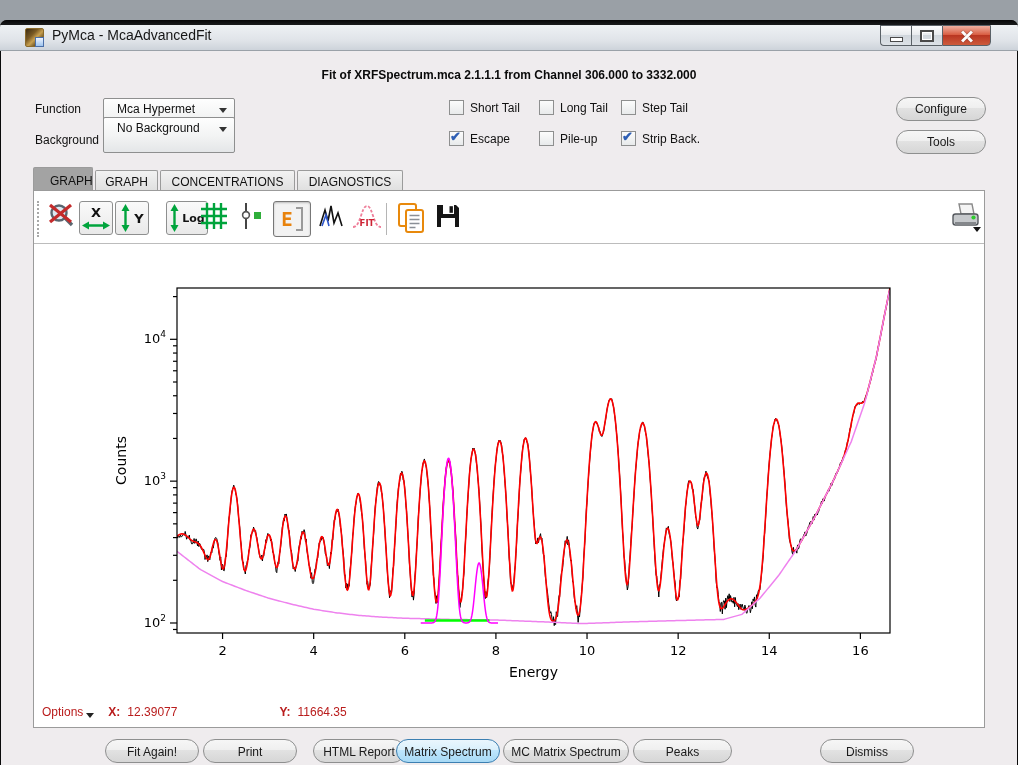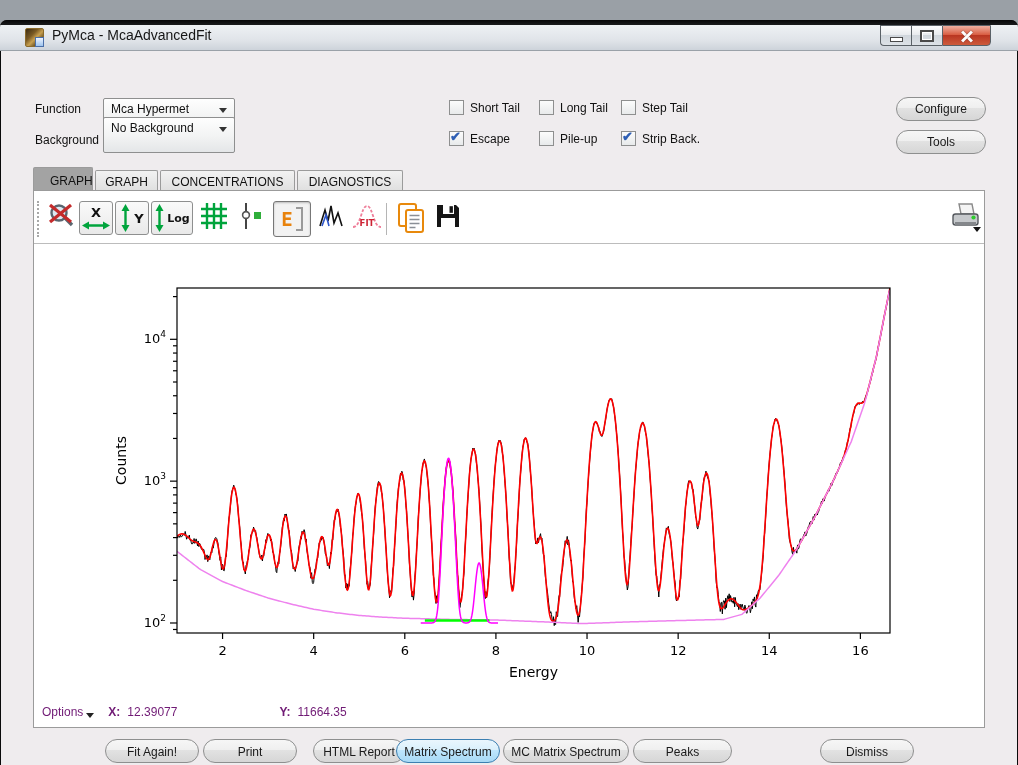--- a/index.html
+++ b/index.html
@@ -16,21 +16,21 @@
   .glyph-min{width:11px;height:3px;background:#fff;border:1px solid #4a4a4a;margin-top:7px;}
   .glyph-max{width:10px;height:8px;border:2px solid #4a4a4a;box-shadow:0 0 0 1px #fff inset;}
   .glyph-close{position:relative;width:14px;height:14px;}
   .glyph-close i{position:absolute;left:0;top:6px;width:14px;height:3px;background:#fff;box-shadow:0 0 1px #5a1208;}
   .glyph-close i:first-child{transform:rotate(45deg);}
   .glyph-close i:last-child{transform:rotate(-45deg);}
   
   .content{position:absolute;left:2px;top:30px;width:1014px;height:725px;}
   .fit-header{position:absolute;left:0;top:18px;width:100%;text-align:center;font-size:12px;font-weight:bold;color:#0a0a0a;}
   .field-label{position:absolute;font-size:12px;color:#111;}
-  .combo{position:absolute;width:132px;height:36px;background:linear-gradient(#fefefe,#f2f3f3 55%,#e4e6e8);border:1px solid #8e8f8f;border-radius:2px;font-size:12px;color:#111;line-height:20px;padding-left:7px;box-sizing:border-box;}
+  .combo{position:absolute;width:132px;height:36px;background:linear-gradient(#fefefe,#f2f3f3 55%,#e4e6e8);border:1px solid #8e8f8f;border-radius:2px;font-size:12px;color:#111;line-height:20px;padding-left:13px;box-sizing:border-box;}
   .combo .arrow{position:absolute;right:7px;top:9px;width:0;height:0;border-left:4px solid transparent;border-right:4px solid transparent;border-top:5px solid #333;}
   .cb{position:absolute;display:flex;align-items:center;}
   .cb-box{width:13px;height:13px;background:linear-gradient(#fcfcfc,#e8eaeb);border:1px solid #8e8f8f;position:relative;}
   .cb-check{position:absolute;left:0px;top:-3px;font-size:13px;color:#2f5fb5;display:none;font-weight:bold;}
   .cb.checked .cb-check{display:block;}
   .cb-label{margin-left:6px;font-size:12px;color:#111;}
   .btn{position:absolute;background:linear-gradient(#f6f6f6,#efefef 45%,#e2e2e2 46%,#d6d6d6);border:1px solid #8e8f8f;border-radius:12px;font-size:12px;font-family:"Liberation Sans",sans-serif;color:#1a1a1a;text-align:center;cursor:default;}
   .btn.hl{background:linear-gradient(#eaf6fd,#d9f0fc 45%,#bee6fd 46%,#a7d9f5);border-color:#3c7fb1;}
   
   .tab{position:absolute;box-sizing:border-box;border:1px solid #9b9b9b;border-bottom:none;border-radius:2px 2px 0 0;background:linear-gradient(#f2f2f2,#e0e0e0);font-size:12px;text-align:center;color:#111;padding-top:4px;height:20px;top:120px;}
@@ -41,21 +41,21 @@
   .tb{position:absolute;top:6px;display:flex;align-items:center;justify-content:center;}
   .tool-btn{box-sizing:border-box;border:1px solid #8e8f8f;border-radius:3px;background:linear-gradient(#fafafa,#e9e9e9);}
   .tool-btn.sunken{background:#f2f2f2;border-color:#777;box-shadow:0 1px 2px #bbb inset;}
   .tb-sep{position:absolute;left:352px;top:8px;width:1px;height:32px;background:#b5b5b5;}
   .xyl-label{font-size:13px;font-weight:bold;color:#111;font-family:"DejaVu Sans",sans-serif;}
   .log-label{font-size:11px;font-weight:bold;color:#111;font-family:"DejaVu Sans",sans-serif;}
   .e-label{font-size:19px;font-weight:bold;color:#e8820c;font-family:"DejaVu Sans Mono",monospace;}
   .e-bracket{width:5px;height:20px;border:2px solid #9a9a9a;border-left:none;margin-left:3px;}
   
   #spectrum-svg{position:absolute;left:0;top:53px;}
-  .status-row{position:absolute;left:8px;top:512px;height:18px;display:flex;align-items:center;font-size:12px;color:#701a75;}
+  .status-row{position:absolute;left:8px;top:512px;height:18px;display:flex;align-items:center;font-size:12px;color:#b91c1c;}
   .opts-arrow{width:0;height:0;border-left:4px solid transparent;border-right:4px solid transparent;border-top:5px solid #222;margin:6px 0 0 3px;}
   .stat-label{font-weight:bold;margin-left:14px;}
   .stat-value{margin-left:7px;}
   .footer-btn{top:689px;height:24px;line-height:22px;}
 </style>
 </head>
 <body>
 
 <div class="window">
 
@@ -74,20 +74,21 @@
       <div class="cap close">
           <span class="glyph-close">
             <i></i>
             <i></i>
           </span>
         </div>
     </div>
   </div>
 
   <div class="content">
+    <div class="fit-header">Fit of XRFSpectrum.mca 2.1.1.1 from Channel 306.000 to 3332.000</div>
 
     <span class="field-label" style="left:33px;top:52px;">Function</span>
     <div class="combo" style="left:101px;top:48px;">
       <span>Mca Hypermet</span>
       <span class="arrow"></span>
     </div>
     <span class="field-label" style="left:33px;top:83px;">Background</span>
     <div class="combo" style="left:101px;top:67px;">
       <span>No Background</span>
       <span class="arrow"></span>
@@ -154,21 +155,21 @@
 
         <div class="tool-btn tb" style="left:81px;width:34px;height:34px;">
           <svg width="11" height="28" viewBox="0 0 11 28">
             <line x1="5.5" y1="5" x2="5.5" y2="23" stroke="#00a43c" stroke-width="2.4"></line>
             <polygon points="5.5,0 1.5,7 9.5,7" fill="#00a43c"></polygon>
             <polygon points="5.5,28 1.5,21 9.5,21" fill="#00a43c"></polygon>
           </svg>
           <span class="xyl-label" style="margin-left:3px;">Y</span>
         </div>
 
-        <div class="tool-btn tb" style="left:117px;width:42px;height:34px;">
+        <div class="tool-btn tb" style="left:132px;width:42px;height:34px;">
           <svg width="11" height="28" viewBox="0 0 11 28">
             <line x1="5.5" y1="5" x2="5.5" y2="23" stroke="#00a43c" stroke-width="2.4"></line>
             <polygon points="5.5,0 1.5,7 9.5,7" fill="#00a43c"></polygon>
             <polygon points="5.5,28 1.5,21 9.5,21" fill="#00a43c"></polygon>
           </svg>
           <span class="log-label" style="margin-left:2px;">Log</span>
         </div>
 
         <div class="tb" style="left:165px;">
           <svg width="30" height="30" viewBox="0 0 30 30">

